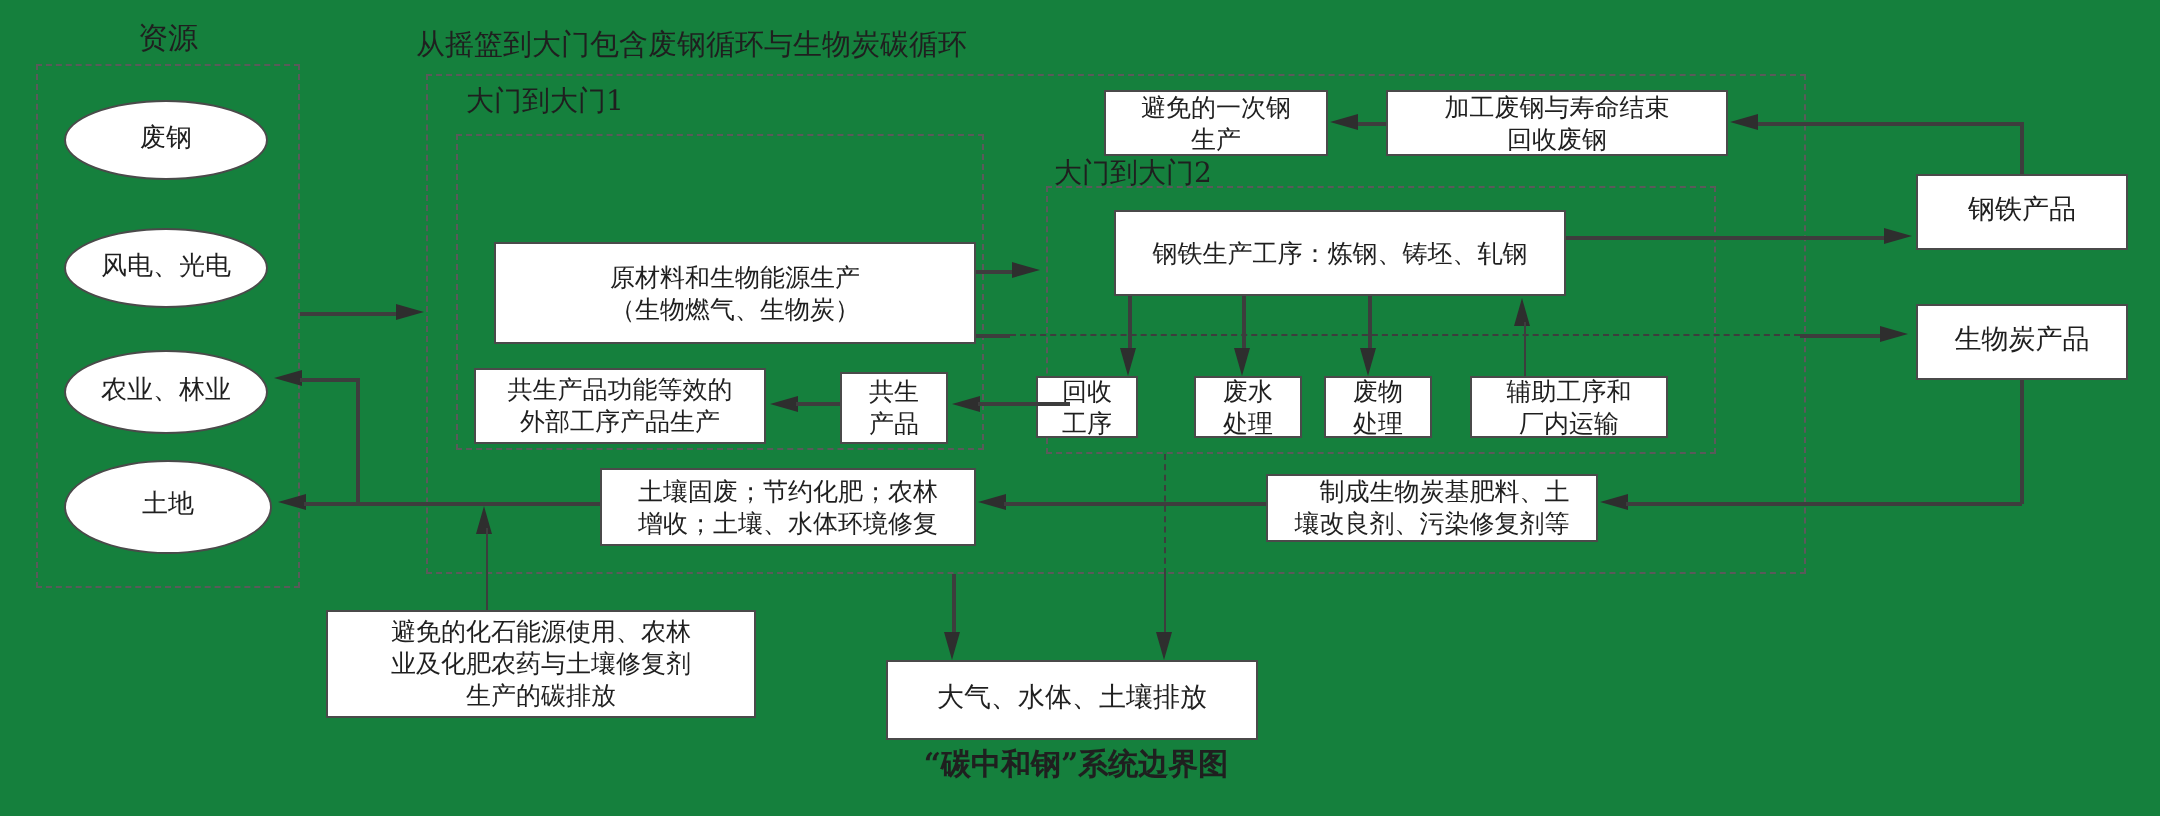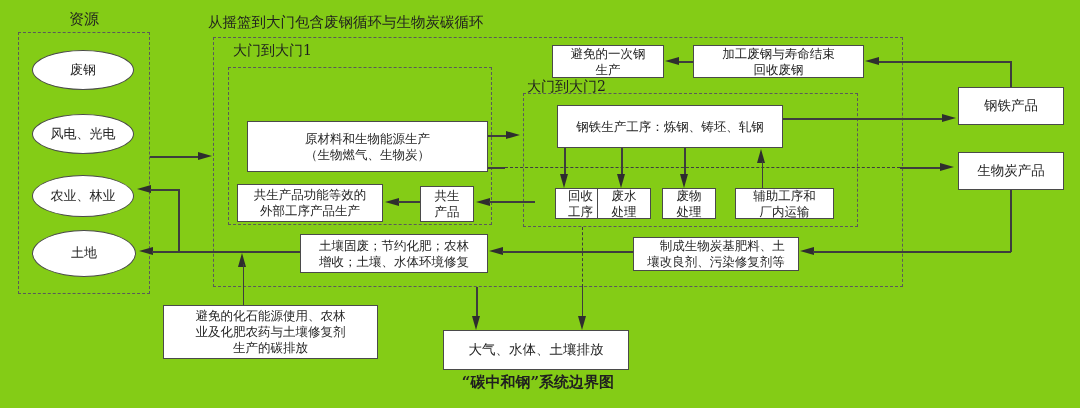--- a/index.html
+++ b/index.html
@@ -1,17 +1,17 @@
 <!DOCTYPE html>
 <html><head>
 <meta charset="utf-8">
 <style>
   html,body{margin:0;padding:0;background:#fff;}
   #canvas{
-    position:relative;width:1080px;height:408px;background:#84cc16;overflow:hidden;
+    position:relative;width:1080px;height:408px;background:#15803d;overflow:hidden;
     font-family:"DejaVu Serif","Liberation Serif",serif;color:#1f1f1f;
   }
   .node{
     position:absolute;border:1.5px solid #4a4a4a;background:#fff;box-sizing:border-box;
     display:flex;align-items:center;justify-content:center;text-align:center;
     white-space:pre-line;font-size:12.5px;line-height:1.28;
   }
   .ellipse{border-radius:50%;font-size:13px;}
   .dashedbox{position:absolute;border:1.6px dashed #5a5a5a;box-sizing:border-box;background:transparent;}
   .lbl{position:absolute;font-size:14px;white-space:nowrap;}
@@ -52,21 +52,21 @@
 产品</div>
 
   <div class="node" style="left:552px;top:45px;width:112px;height:33px;">避免的一次钢
 生产</div>
   <div class="node" style="left:693px;top:45px;width:171px;height:33px;">加工废钢与寿命结束
 回收废钢</div>
 
   <div class="lbl" style="left:527px;top:78px;">大门到大门2</div>
   <div class="dashedbox" style="left:523px;top:93px;width:335px;height:134px;"></div>
   <div class="node" style="left:557px;top:105px;width:226px;height:43px;">钢铁生产工序：炼钢、铸坯、轧钢</div>
-  <div class="node" style="left:555px;top:188px;width:51px;height:31px;">回收
+  <div class="node" style="left:518px;top:188px;width:51px;height:31px;">回收
 工序</div>
   <div class="node" style="left:597px;top:188px;width:54px;height:31px;">废水
 处理</div>
   <div class="node" style="left:662px;top:188px;width:54px;height:31px;">废物
 处理</div>
   <div class="node" style="left:735px;top:188px;width:99px;height:31px;">辅助工序和
 厂内运输</div>
 
   <div class="node" style="left:633px;top:237px;width:166px;height:34px;text-align:right;">制成生物炭基肥料、土
 壤改良剂、污染修复剂等</div>

